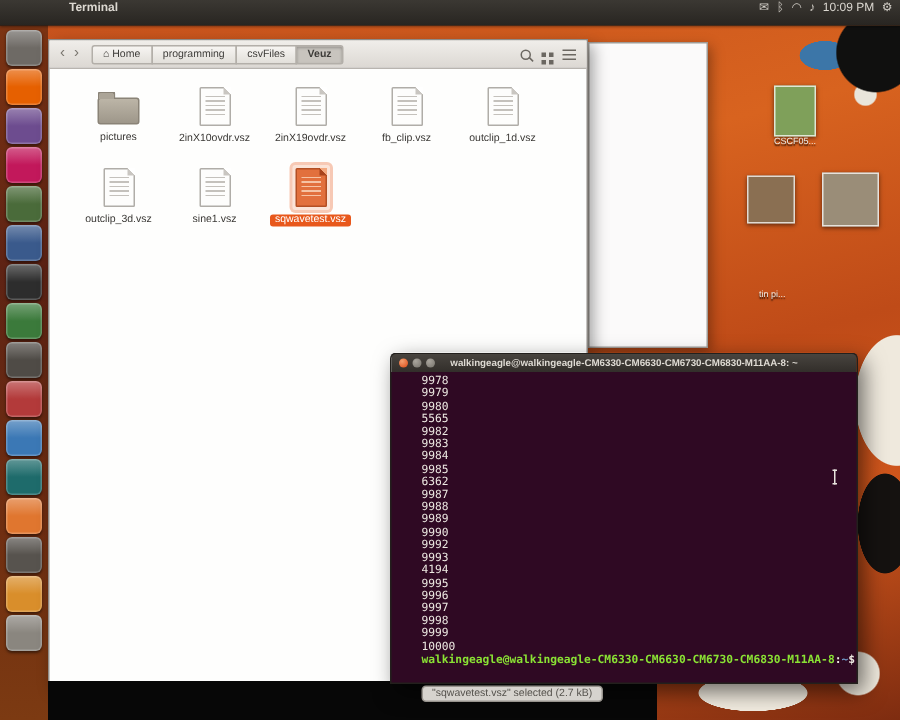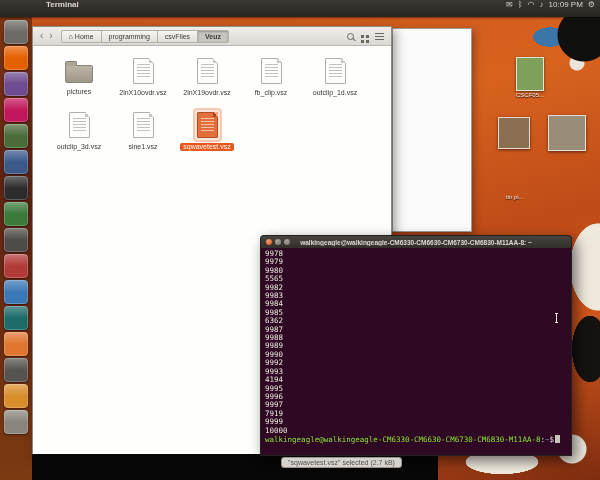--- a/index.html
+++ b/index.html
@@ -92,22 +92,22 @@
     display:flex;align-items:center;position:relative;box-sizing:border-box;}
   .term-title{position:absolute;left:0;right:0;text-align:center;font-size:6.5px;color:#dedad3;
     font-weight:bold;white-space:nowrap;overflow:hidden;}
   .wbtns{display:flex;gap:3px;margin-left:5px;z-index:1;}
   .wbtn{width:6px;height:6px;border-radius:50%;cursor:pointer;}
   .wbtn.close{background:radial-gradient(circle at 35% 30%,#f5a071,#dd4814);}
   .wbtn.minmax{background:radial-gradient(circle at 35% 30%,#aaa59d,#76726b);}
   .term-body{height:208px;background:#2f0923;border:1px solid #23201d;border-top:none;
     padding:2px 4px;box-sizing:border-box;overflow:hidden;
     font-family:"DejaVu Sans Mono",monospace;font-size:7.5px;line-height:8.4px;color:#ece8e1;}
-  .tline{white-space:pre;}
-  .prompt{font-weight:normal;}
+  .tline{white-space:pre;margin-left:16px;}
+  .prompt{font-weight:bold;}
   .pu{color:#8ae234;}
   .pp{color:#729fcf;}
   .cursor{display:inline-block;width:5px;height:8px;background:#c9c5bd;vertical-align:-1px;margin-left:1px;}
   .ibeam{position:absolute;left:556px;top:313px;width:1px;height:10px;background:#e8e4dd;z-index:46;}
   .ibeam::before,.ibeam::after{content:'';position:absolute;left:-1px;width:3px;height:1px;background:#e8e4dd;}
   .ibeam::before{top:0;} .ibeam::after{bottom:0;}
 
   
   .bottomstrip{position:absolute;left:32px;top:454px;width:406px;height:26px;background:#070707;z-index:43;}
   .tooltip{position:absolute;left:281px;top:457px;z-index:60;background:#d6d3ce;
@@ -275,21 +275,21 @@
         <div class="tline">9987</div>
         <div class="tline">9988</div>
         <div class="tline">9989</div>
         <div class="tline">9990</div>
         <div class="tline">9992</div>
         <div class="tline">9993</div>
         <div class="tline">4194</div>
         <div class="tline">9995</div>
         <div class="tline">9996</div>
         <div class="tline">9997</div>
-        <div class="tline">7919</div>
+        <div class="tline">9998</div>
         <div class="tline">9999</div>
         <div class="tline">10000</div>
       </div>
     <div class="tline prompt"><span class="pu">walkingeagle@walkingeagle-CM6330-CM6630-CM6730-CM6830-M11AA-8</span><span>:</span><span class="pp">~</span><span>$</span><span class="cursor"></span></div>
   </div>
 </div>
 
 <div class="ibeam"></div>
 
 <div class="tooltip">"sqwavetest.vsz" selected (2.7 kB)</div>

